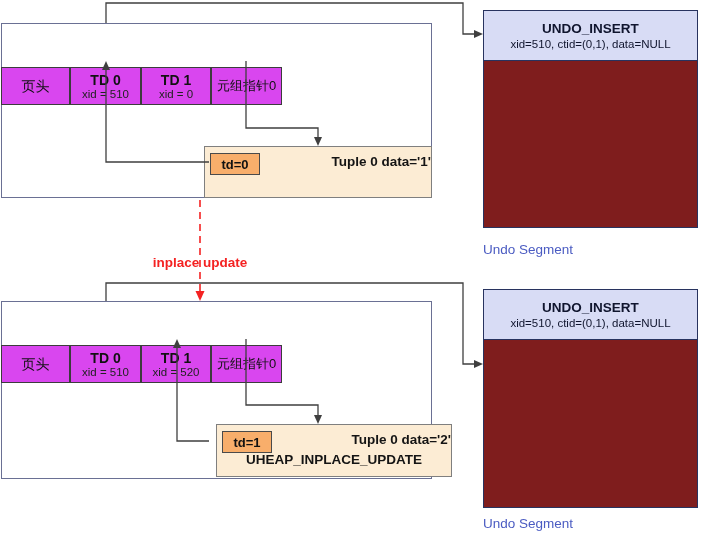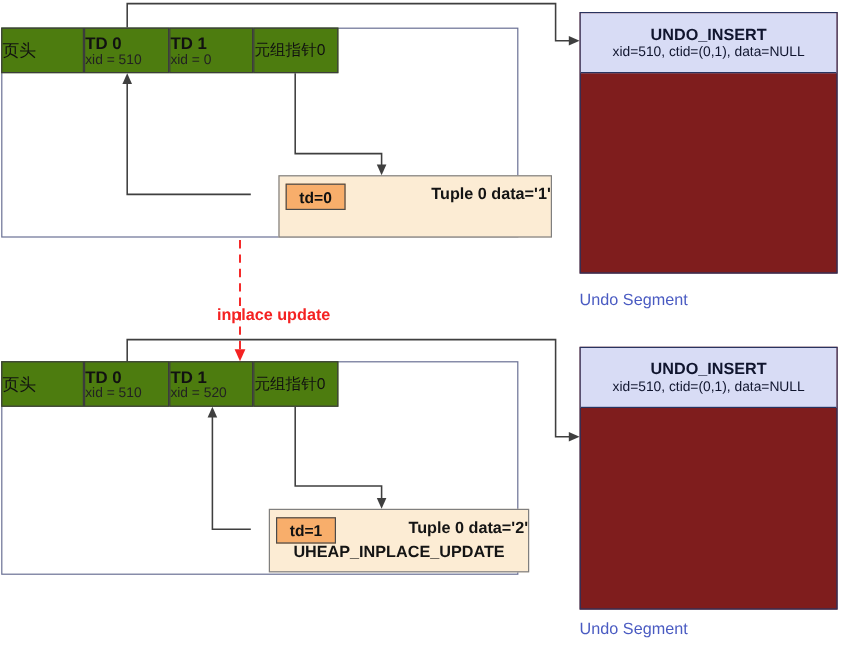--- a/index.html
+++ b/index.html
@@ -13,46 +13,46 @@
     --undo-band:#d8dcf5;
     --undo-border:#28335f;
     --label-blue:#4a5bc2;
     --arrow-red:#f42222;
   }
   *{margin:0;padding:0;box-sizing:border-box;}
   body{background:#ffffff;font-family:"Liberation Sans","DejaVu Sans",sans-serif;}
   .canvas{position:relative;width:701px;height:542px;background:#ffffff;overflow:hidden;}
 
   .page-box{position:absolute;background:#ffffff;border:1px solid var(--page-border);}
-  .cell{position:absolute;height:38px;background:#4d7c0f;border:1px solid var(--cell-border);
-        display:flex;flex-direction:column;align-items:flex-start;justify-content:center;z-index:2;}
+  .cell{position:absolute;height:38px;background:#d946ef;border:1px solid var(--cell-border);
+        display:flex;flex-direction:column;align-items:center;justify-content:center;z-index:2;margin-top:44px;}
   .cell-title{font-size:14px;font-weight:600;color:#111;line-height:16px;white-space:nowrap;}
   .cell-title.cjk{font-weight:500;}
   .cell-title.small{font-size:13px;}
   .cell-sub{font-size:11.5px;color:#222;line-height:13px;white-space:nowrap;}
 
-  .tuple-box{position:absolute;background:var(--tuple-fill);border:1px solid var(--tuple-border);z-index:2;margin-left:28px;}
+  .tuple-box{position:absolute;background:var(--tuple-fill);border:1px solid var(--tuple-border);z-index:2;}
   .td-chip{position:absolute;left:5px;top:6px;width:50px;height:22px;background:var(--td-chip-fill);
            border:1px solid var(--td-chip-border);display:flex;align-items:center;justify-content:center;
            font-size:13px;font-weight:600;color:#111;}
   .tuple-text{position:absolute;left:0;right:0;top:5px;color:#141414;}
   .tuple-line1{font-size:13.5px;font-weight:600;line-height:20px;padding-left:64px;text-align:right;white-space:nowrap;}
   .tuple-line2{font-size:13.5px;font-weight:600;line-height:20px;text-align:center;white-space:nowrap;}
 
   .undo-box{position:absolute;width:215px;background:#7f1d1d;border:1px solid var(--undo-border);z-index:2;}
   .undo-band{height:50px;background:var(--undo-band);border-bottom:1px solid var(--undo-border);
              display:flex;flex-direction:column;align-items:center;justify-content:center;}
   .undo-title{font-size:13.5px;font-weight:600;color:#10152e;line-height:17px;white-space:nowrap;}
   .undo-detail{font-size:11.5px;color:#10152e;line-height:14px;white-space:nowrap;}
 
   .undo-label{position:absolute;width:215px;font-size:13.5px;font-weight:500;
               color:var(--label-blue);z-index:2;}
 
   .red-label{position:absolute;transform:translateX(-50%);font-size:13.5px;font-weight:700;
-             color:var(--arrow-red);white-space:nowrap;z-index:6;margin-left:28px;}
+             color:var(--arrow-red);white-space:nowrap;z-index:6;}
 
   svg.overlay{position:absolute;left:0;top:0;z-index:5;pointer-events:none;}
   .connector{fill:none;stroke:var(--line);stroke-width:1.3;}
   .arrowhead{fill:var(--line);stroke:none;}
   .red-line{fill:none;stroke:var(--arrow-red);stroke-width:1.6;stroke-dasharray:7 5;}
   .red-head{fill:var(--arrow-red);stroke:none;}
 </style>
 </head>
 <body>
 
@@ -102,21 +102,21 @@
     <div class="cell-sub">xid = 510</div>
   </div>
   <div class="cell" style="left:141px;top:301px;width:70px">
     <div class="cell-title">TD 1</div>
     <div class="cell-sub">xid = 520</div>
   </div>
   <div class="cell" style="left:211px;top:301px;width:71px">
     <div class="cell-title cjk small">元组指针0</div>
   </div>
 
-  <div class="tuple-box" style="left:196px;top:424px;width:217px;height:53px">
+  <div class="tuple-box" style="left:216px;top:424px;width:236px;height:53px">
     <div class="td-chip">td=1</div>
     <div class="tuple-text">
       <div class="tuple-line1">Tuple 0 data='2'</div>
       <div class="tuple-line2">UHEAP_INPLACE_UPDATE</div>
     </div>
   </div>
 
   <div class="undo-box" style="left:483px;top:289px;height:219px">
     <div class="undo-band">
       <div class="undo-title">UNDO_INSERT</div>

